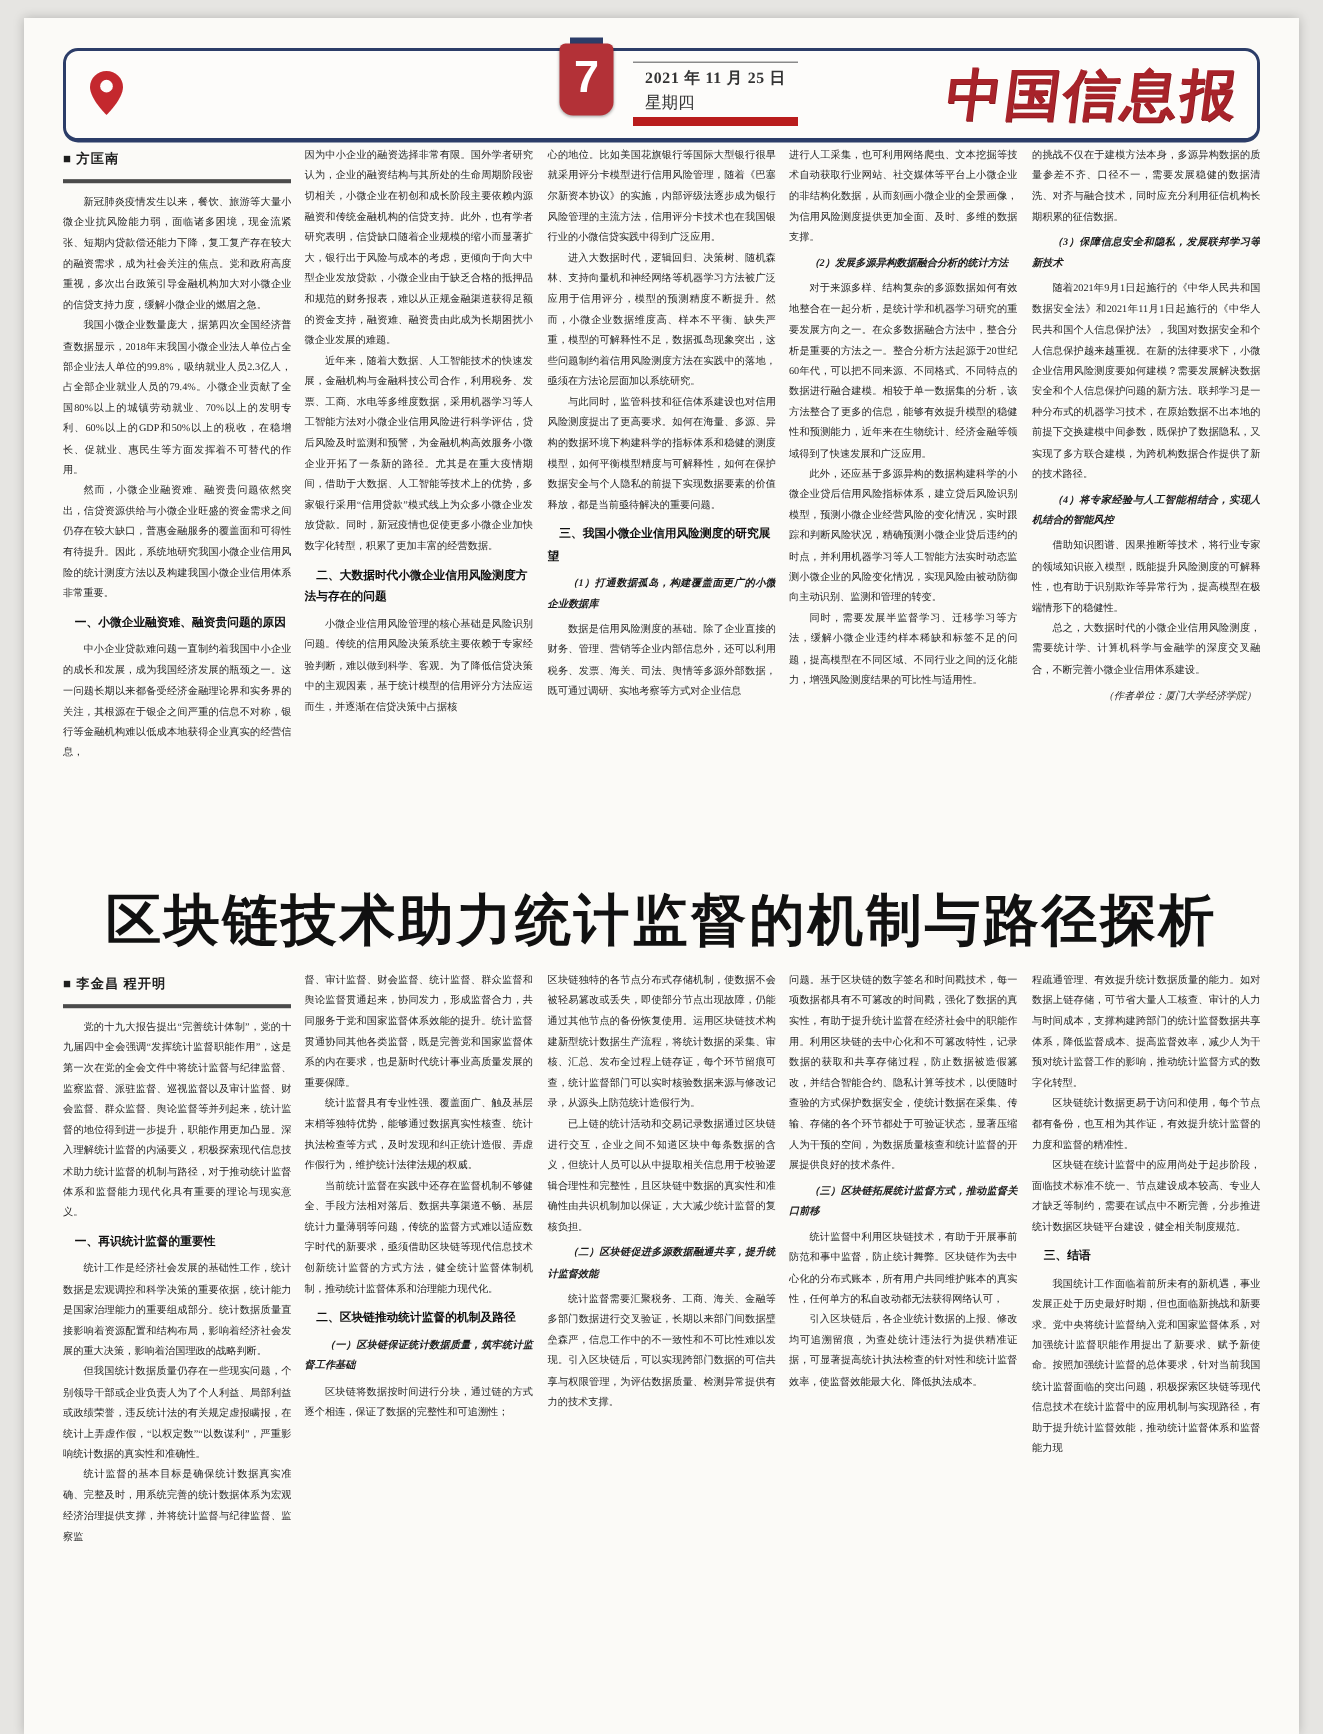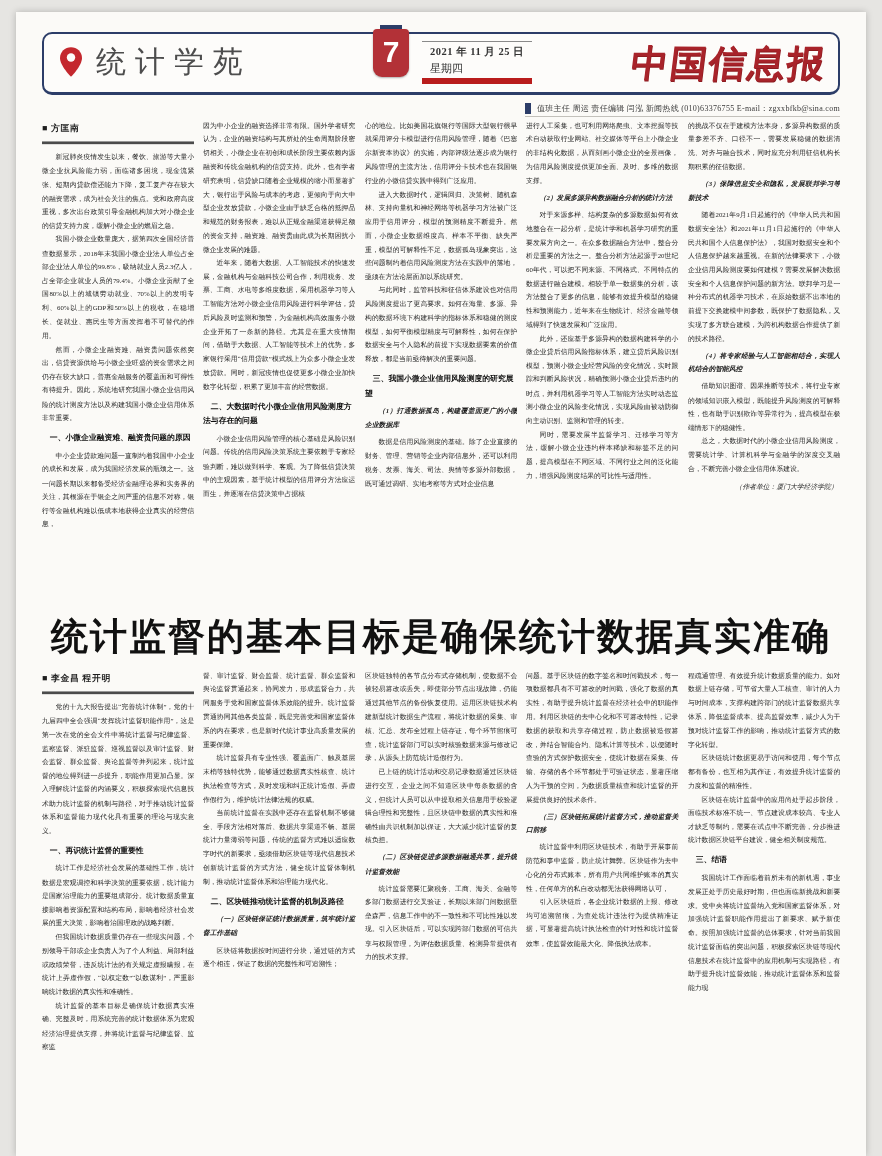--- a/index.html
+++ b/index.html
@@ -88,36 +88,29 @@
 </head>
 <body>
 
 <div class="page">
 
   <div class="header-box">
     <svg class="pin" viewBox="0 0 24 32">
       <path d="M12 0C5.4 0 0 5.2 0 11.6 0 20.3 12 32 12 32s12-11.7 12-20.4C24 5.2 18.6 0 12 0z" fill="#c4282e"></path>
       <circle cx="12" cy="11" r="4.6" fill="#fdfcfa"></circle>
     </svg>
-    <div class="section-title">统计学苑</div>
     <div class="badge-tab"></div>
     <div class="badge">7</div>
     <div class="datebox">
       <div class="d1">2021 年 11 月 25 日</div>
       <div class="d2">星期四</div>
     </div>
     <div class="masthead-logo">中国信息报</div>
   </div>
 
-  <div class="info-line">
-    <div class="info-inner">
-      <span class="info-notch"></span>
-      <span class="info-text">值班主任 周运  责任编辑 闫泓  新闻热线 (010)63376755  E-mail：zgxxbfkb@sina.com</span>
-    </div>
-  </div>
 
   <section>
     <div class="cols a1">
         <div class="col">
           <div class="colinner">
             <div class="b-by">■ 方匡南</div>
             <div class="b-p">新冠肺炎疫情发生以来，餐饮、旅游等大量小微企业抗风险能力弱，面临诸多困境，现金流紧张、短期内贷款偿还能力下降，复工复产存在较大的融资需求，成为社会关注的焦点。党和政府高度重视，多次出台政策引导金融机构加大对小微企业的信贷支持力度，缓解小微企业的燃眉之急。</div>
             <div class="b-p">我国小微企业数量庞大，据第四次全国经济普查数据显示，2018年末我国小微企业法人单位占全部企业法人单位的99.8%，吸纳就业人员2.3亿人，占全部企业就业人员的79.4%。小微企业贡献了全国80%以上的城镇劳动就业、70%以上的发明专利、60%以上的GDP和50%以上的税收，在稳增长、促就业、惠民生等方面发挥着不可替代的作用。</div>
             <div class="b-p">然而，小微企业融资难、融资贵问题依然突出，信贷资源供给与小微企业旺盛的资金需求之间仍存在较大缺口，普惠金融服务的覆盖面和可得性有待提升。因此，系统地研究我国小微企业信用风险的统计测度方法以及构建我国小微企业信用体系非常重要。</div>
             <div class="b-h">一、小微企业融资难、融资贵问题的原因</div>
@@ -159,21 +152,21 @@
             <div class="b-i">（4）将专家经验与人工智能相结合，实现人机结合的智能风控</div>
             <div class="b-p">借助知识图谱、因果推断等技术，将行业专家的领域知识嵌入模型，既能提升风险测度的可解释性，也有助于识别欺诈等异常行为，提高模型在极端情形下的稳健性。</div>
             <div class="b-p">总之，大数据时代的小微企业信用风险测度，需要统计学、计算机科学与金融学的深度交叉融合，不断完善小微企业信用体系建设。</div>
             <div class="b-a">（作者单位：厦门大学经济学院）</div>
           </div>
         </div>
       </div>
   </section>
 
   <section>
-    <h1 class="headline2">统计监督的基本目标是确保统计数据真实准确</h1>
+    <h1 class="headline2">区块链技术助力统计监督的机制与路径探析</h1>
     <div class="cols a2">
         <div class="col">
           <div class="colinner">
             <div class="b-by">■ 李金昌 程开明</div>
             <div class="b-p">党的十九大报告提出“完善统计体制”，党的十九届四中全会强调“发挥统计监督职能作用”，这是第一次在党的全会文件中将统计监督与纪律监督、监察监督、派驻监督、巡视监督以及审计监督、财会监督、群众监督、舆论监督等并列起来，统计监督的地位得到进一步提升，职能作用更加凸显。深入理解统计监督的内涵要义，积极探索现代信息技术助力统计监督的机制与路径，对于推动统计监督体系和监督能力现代化具有重要的理论与现实意义。</div>
             <div class="b-h">一、再识统计监督的重要性</div>
             <div class="b-p">统计工作是经济社会发展的基础性工作，统计数据是宏观调控和科学决策的重要依据，统计能力是国家治理能力的重要组成部分。统计数据质量直接影响着资源配置和结构布局，影响着经济社会发展的重大决策，影响着治国理政的战略判断。</div>
             <div class="b-p">但我国统计数据质量仍存在一些现实问题，个别领导干部或企业负责人为了个人利益、局部利益或政绩荣誉，违反统计法的有关规定虚报瞒报，在统计上弄虚作假，“以权定数”“以数谋利”，严重影响统计数据的真实性和准确性。</div>
             <div class="b-p">统计监督的基本目标是确保统计数据真实准确、完整及时，用系统完善的统计数据体系为宏观经济治理提供支撑，并将统计监督与纪律监督、监察监</div>
           </div>

